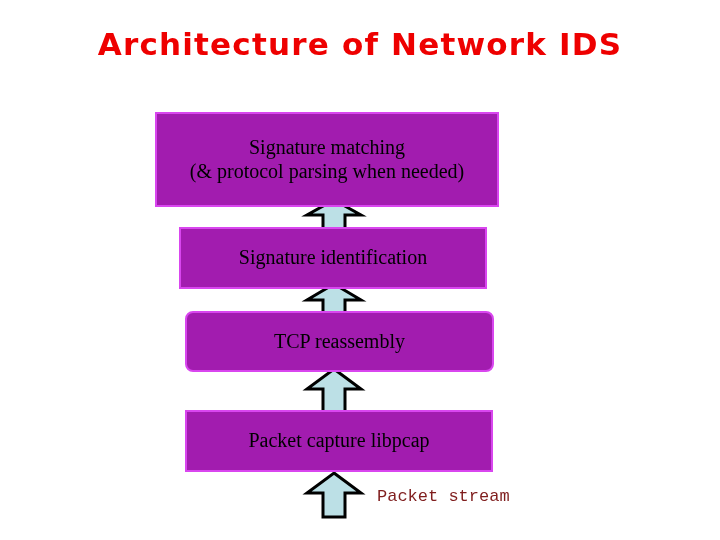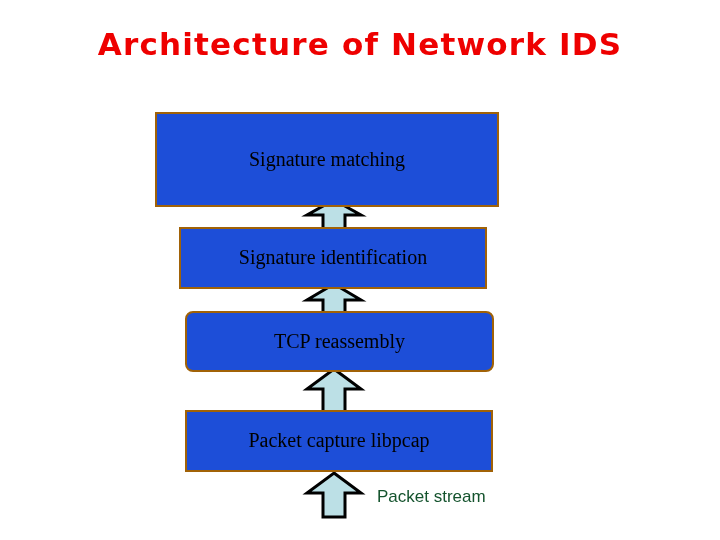--- a/index.html
+++ b/index.html
@@ -32,22 +32,22 @@
     font-weight: bold;
     letter-spacing: 1.2px;
     color: #ee0000;
     white-space: nowrap;
   }
 
   
   .box {
     position: absolute;
     box-sizing: border-box;
-    background: #1d4ed8;
-    border: 2px solid #a16207;
+    background: #a21caf;
+    border: 2px solid #d946ef;
     display: flex;
     flex-direction: column;
     align-items: center;
     justify-content: center;
     z-index: 3;
     font-family: "Liberation Serif", "DejaVu Serif", serif;
     color: #000000;
     line-height: 1.18;
     text-align: center;
   }
@@ -98,23 +98,23 @@
   #arrow-1 { left: 303px; top: 197px; width: 62px; height: 40px; }
   #arrow-2 { left: 303px; top: 281px; width: 62px; height: 38px; }
   #arrow-3 { left: 303px; top: 366px; width: 62px; height: 52px; }
   #arrow-4 { left: 303px; top: 470px; width: 62px; height: 50px; }
 
   
   #packet-stream-label {
     position: absolute;
     left: 377px;
     top: 487px;
-    font-family: Liberation Sans, sans-serif;
+    font-family: Liberation Mono, monospace;
     font-size: 17px;
-    color: #14532d;
+    color: #7f1d1d;
     white-space: nowrap;
     z-index: 4;
   }
 </style>
 </head>
 <body>
 
 <div id="slide">
 
   <div id="title">Architecture of Network IDS</div>
@@ -138,20 +138,21 @@
   </div>
 
   <div class="arrow" id="arrow-1">
     <svg viewBox="0 0 62 40" width="62" height="40" aria-hidden="true">
       <polygon points="31,3 58,18 42,18 42,38 20,38 20,18 4,18" fill="#bce0e6" stroke="#000000" stroke-width="3" stroke-linejoin="miter"></polygon>
     </svg>
   </div>
 
   <div class="box" id="box-signature">
     <span class="line">Signature matching</span>
+    <span class="line">(&amp; protocol parsing when needed)</span>
   </div>
 
   <div class="box" id="box-protocol">
     <span class="line">Signature identification</span>
   </div>
 
   <div class="box" id="box-tcp">
     <span class="line">TCP reassembly</span>
   </div>
 

